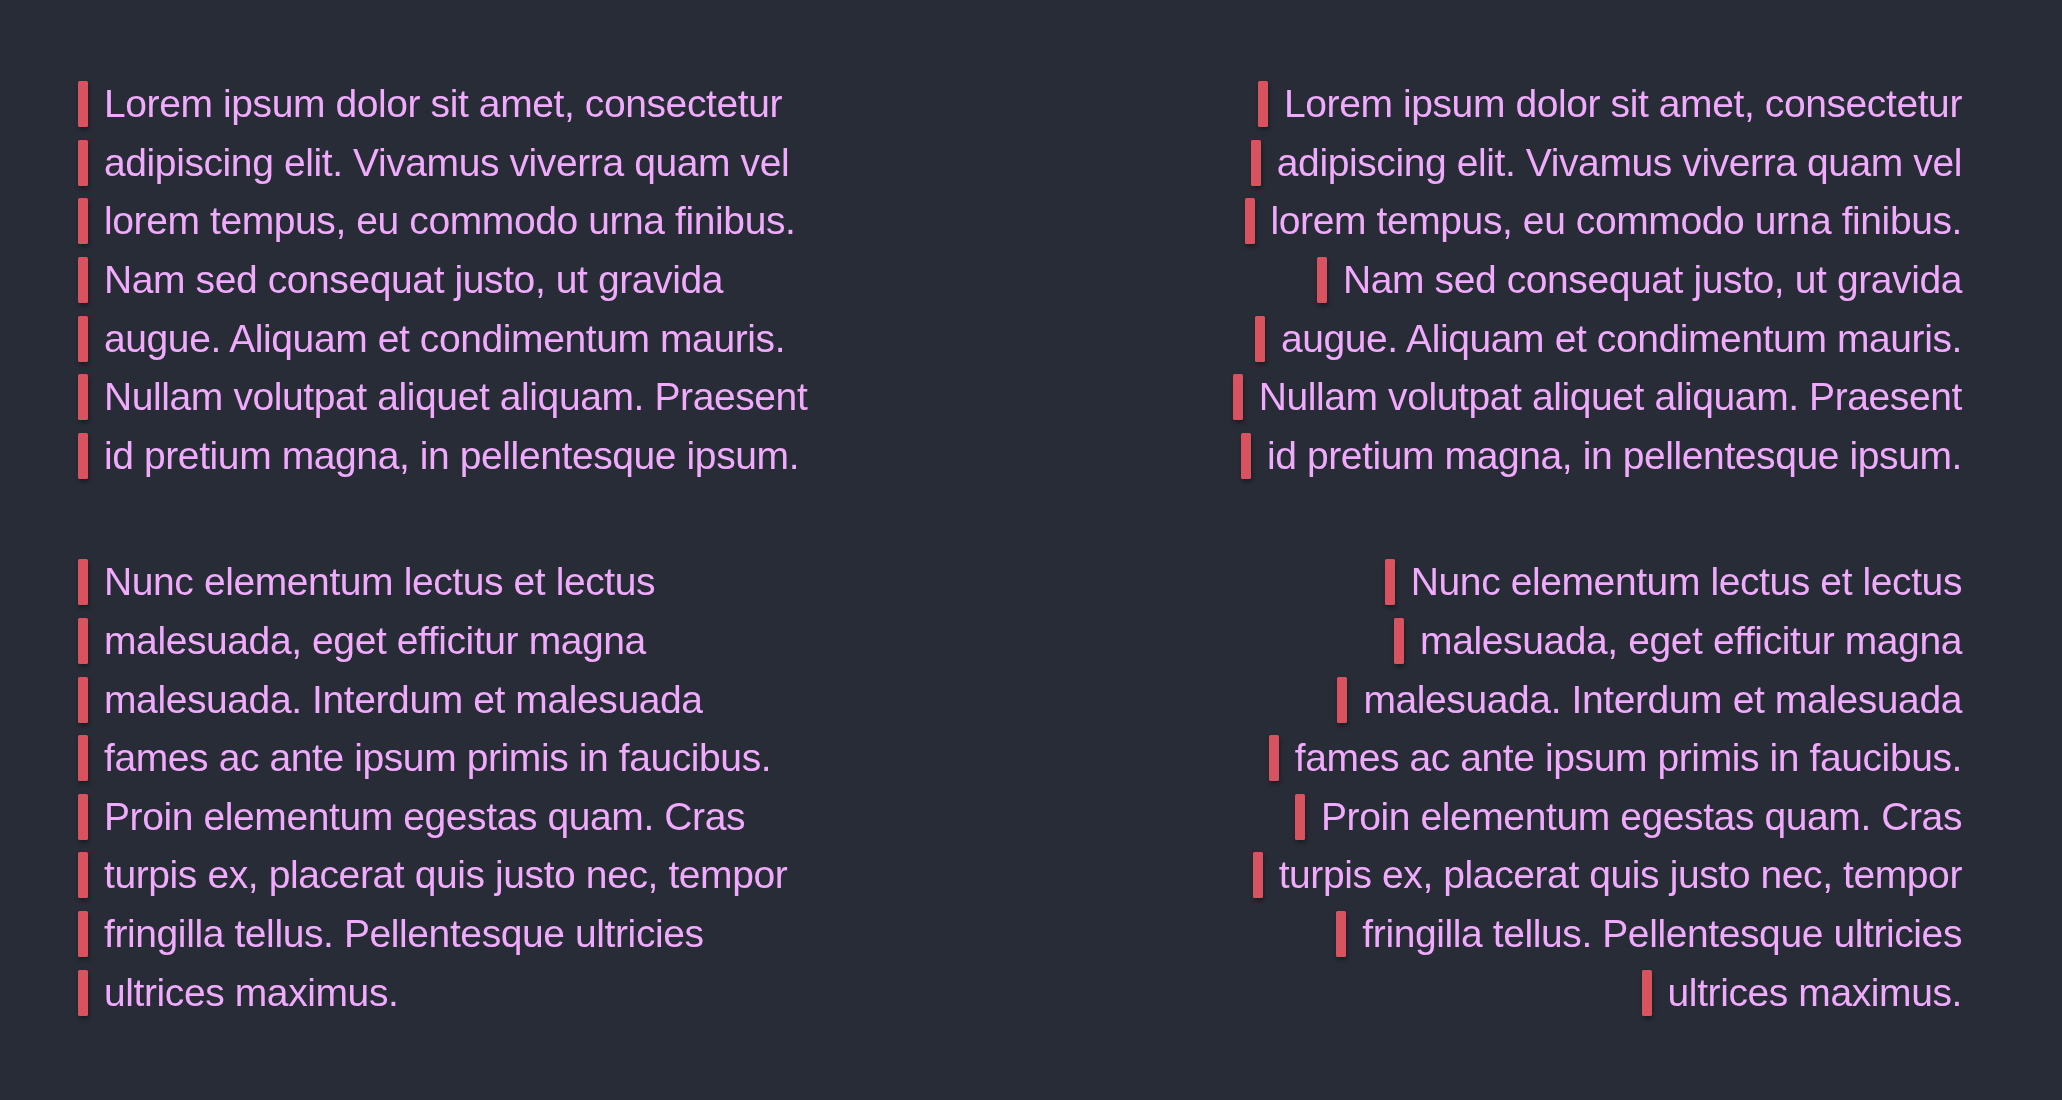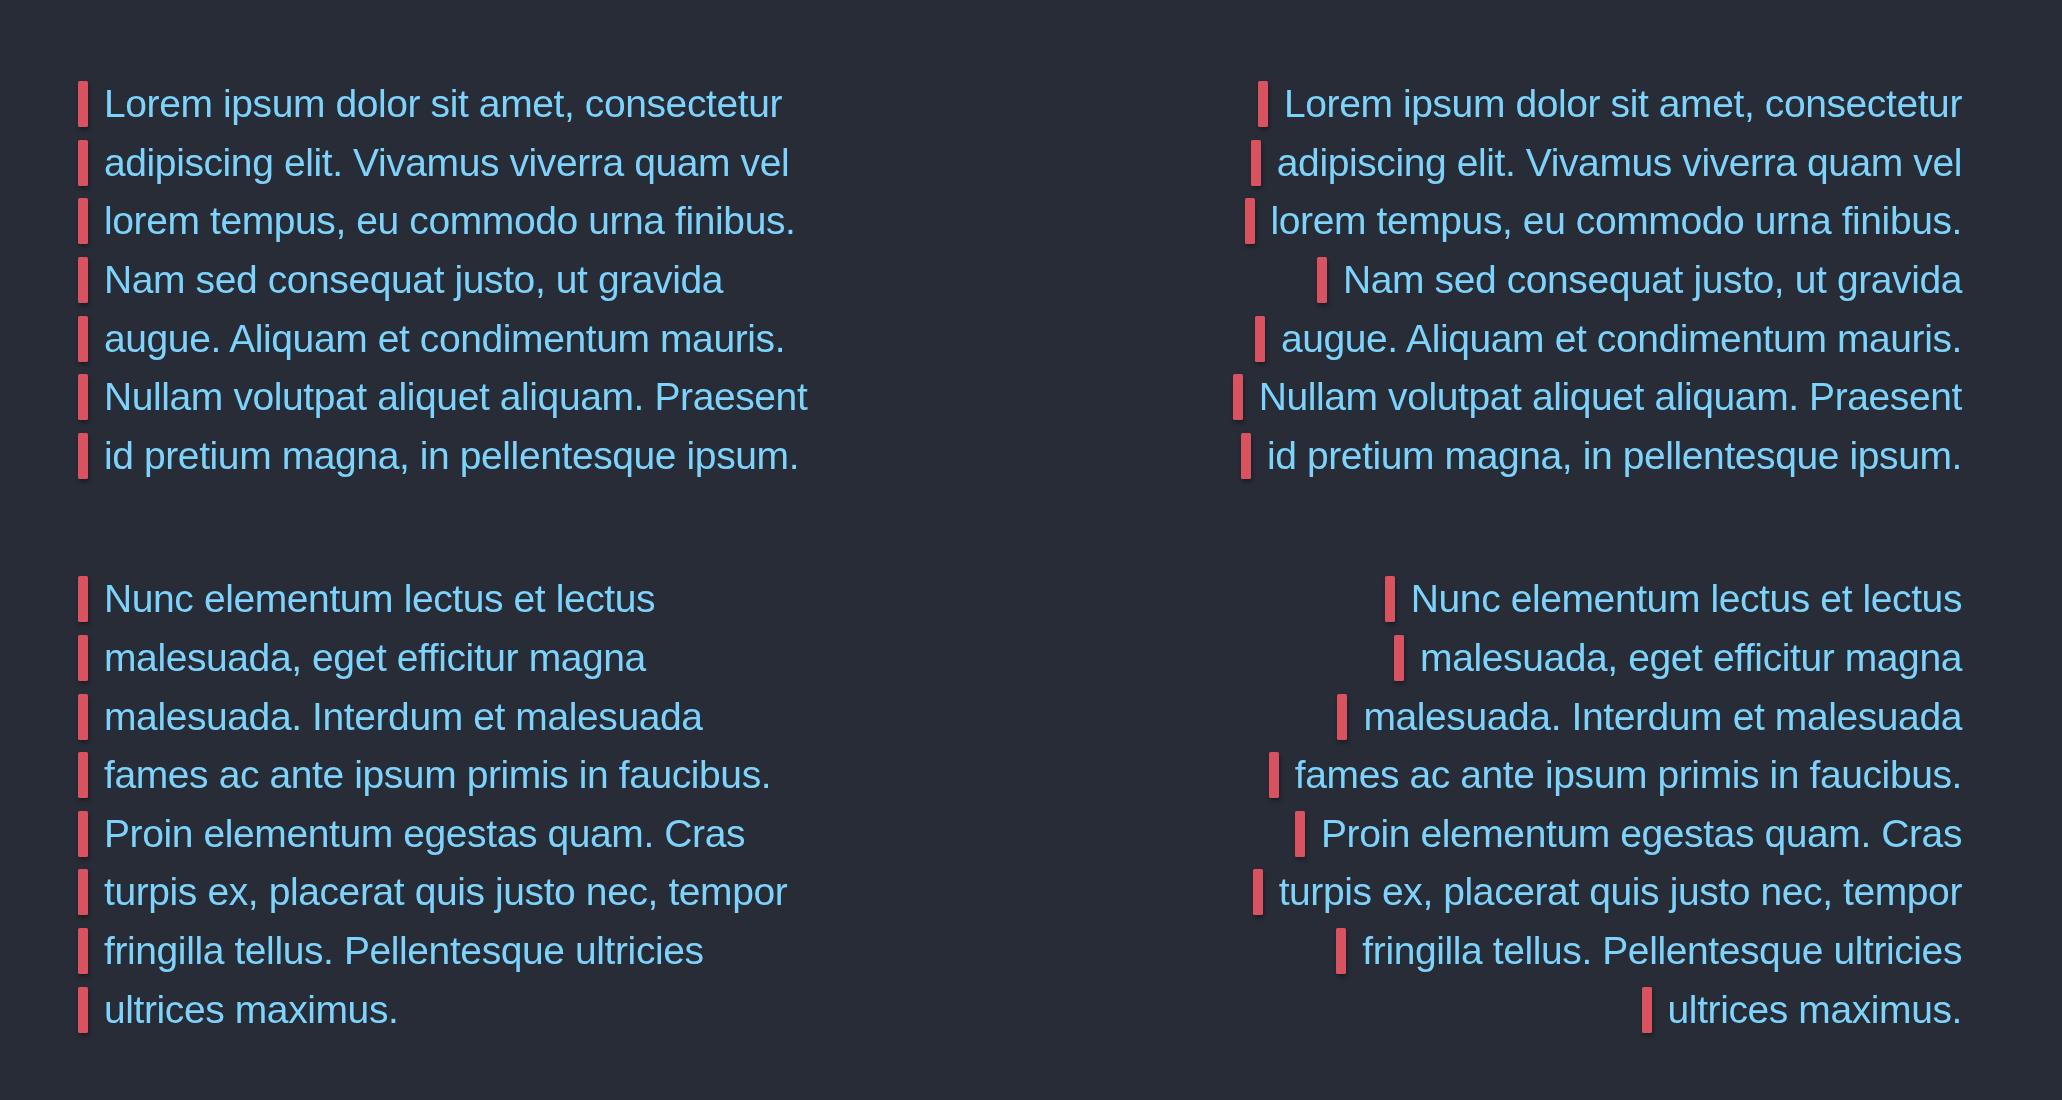--- a/index.html
+++ b/index.html
@@ -3,31 +3,31 @@
 <meta charset="utf-8">
 <style>
   html, body { margin: 0; padding: 0; background: #282c36; }
   .canvas {
     position: relative;
     width: 2062px;
     height: 1100px;
     background: #282c36;
     overflow: hidden;
     font-family: "Liberation Sans", sans-serif;
-    color: #7dd3fc;
+    color: #f0abfc;
   }
   .column {
     position: absolute;
     top: 75px;
     width: 880px;
   }
   .column-left  { left: 78px; }
   .column-right { right: 100px; }
   .para { display: block; }
-  .para-gap { margin-top: 85px; }
+  .para-gap { margin-top: 68px; }
   .line {
     display: flex;
     align-items: center;
     height: 58.6px;
     font-size: 39px;
     letter-spacing: -0.4px;
     white-space: nowrap;
   }
   .column-right .line { justify-content: flex-end; }
   .marker {

